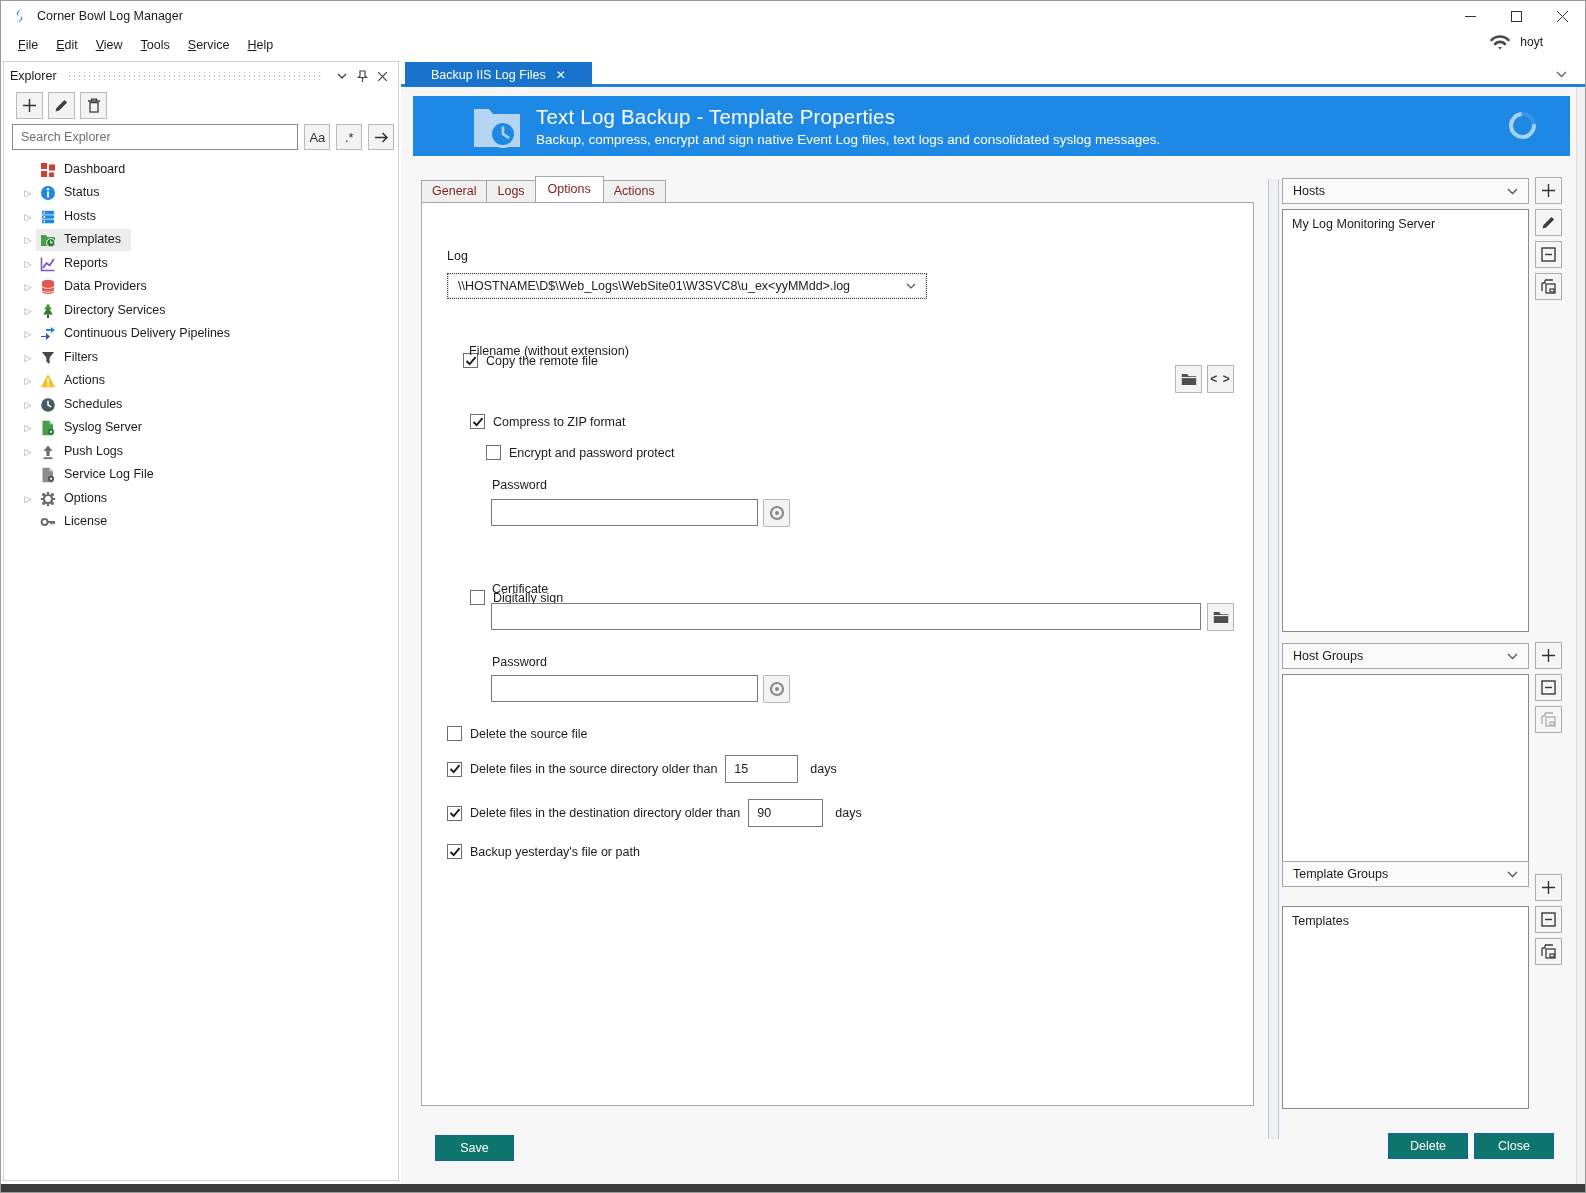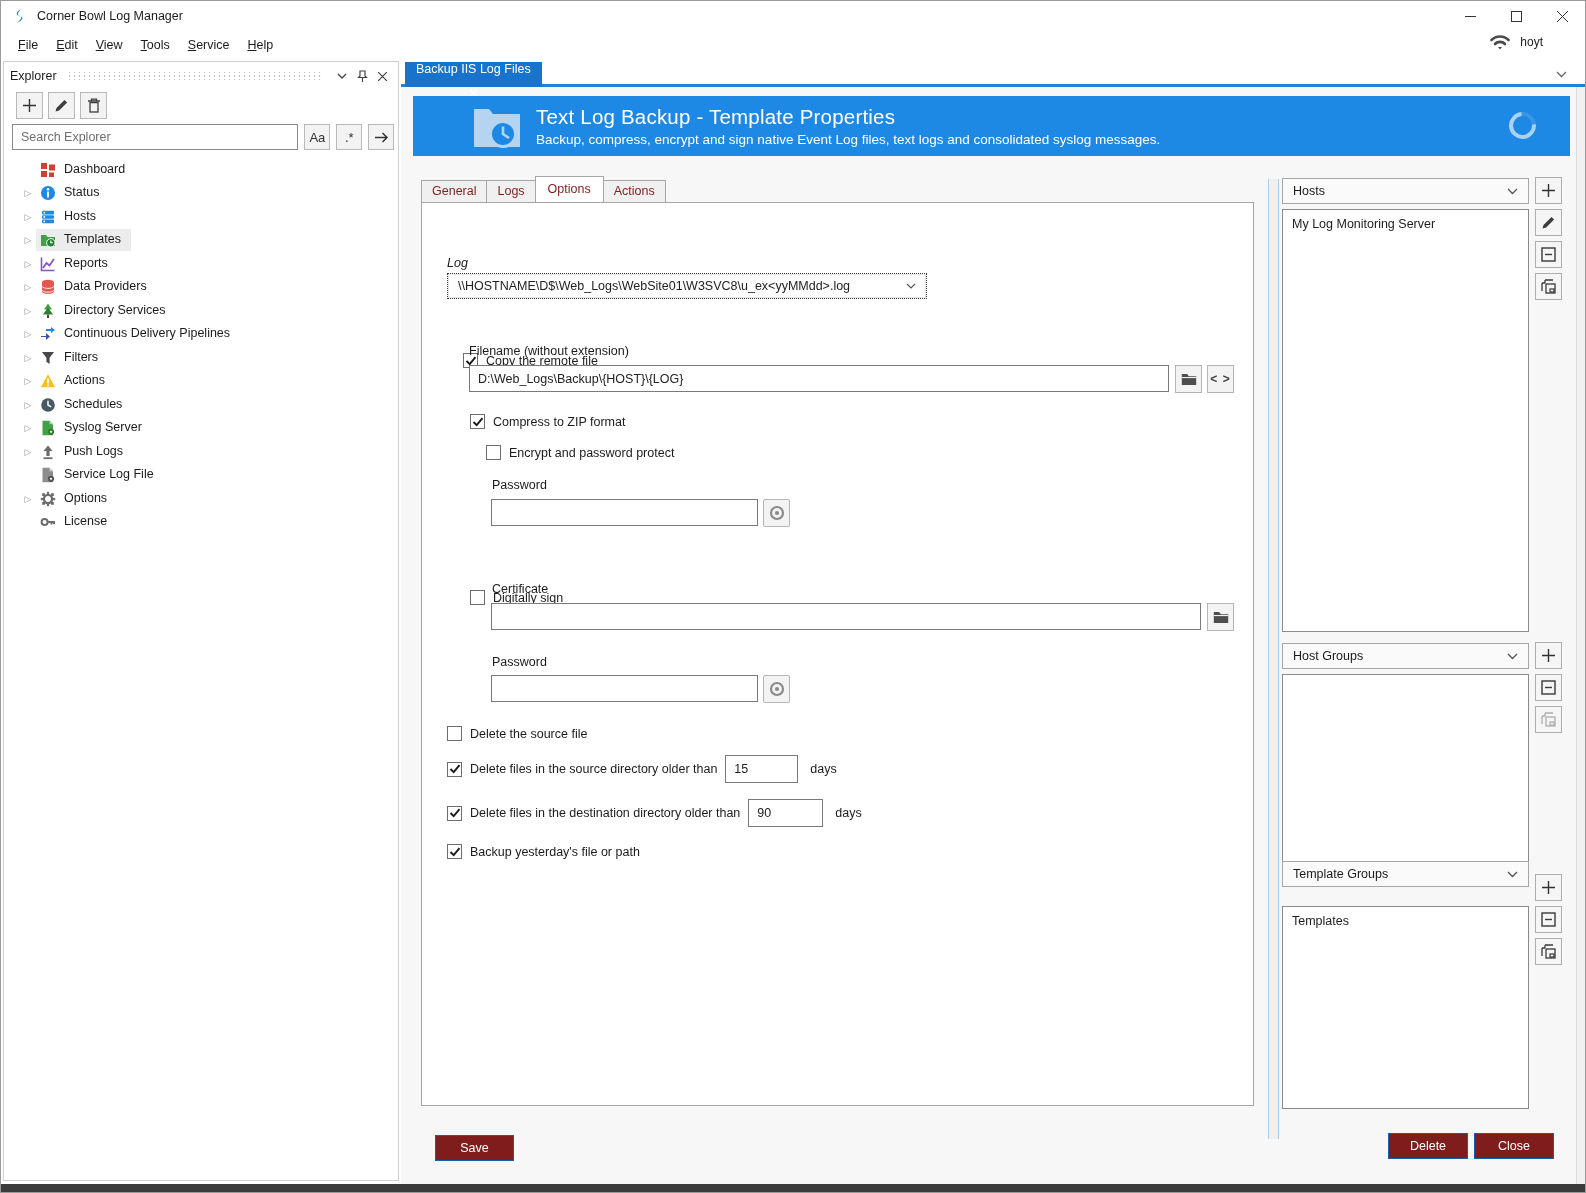--- a/index.html
+++ b/index.html
@@ -38,21 +38,21 @@
   .arr { width:16px; font-size:9px; color:#9a9a9a; text-align:center; }
   .arr.hide { visibility:hidden; }
   .hl { display:flex; align-items:flex-start; gap:8px; padding:3px 10px 3px 4px; }
   .trow.selected .hl { background:#ececec; }
   .ticon { width:16px; height:16px; display:inline-flex; }
   .tlabel { color:#1b1b1b; }
 
   
   .workspace { position:absolute; left:400px; top:60px; right:0; bottom:8px; background:#f7f7f7; }
   .tabstrip { position:absolute; left:0; top:0; right:0; height:26px; background:#fff; border-bottom:3px solid #1d82dc; }
-  .doc-tab { position:absolute; left:4px; top:1px; height:25px; background:#1773cb; color:#fff; display:flex; align-items:center; gap:10px; padding:0 11px; font-size:12.5px;flex-direction:column; }
+  .doc-tab { position:absolute; left:4px; top:1px; height:25px; background:#1773cb; color:#fff; display:flex; align-items:center; gap:10px; padding:0 26px; font-size:12.5px; }
   .doc-tab .x { font-size:12px; }
   .strip-chevron { position:absolute; right:18px; top:6px; color:#666; }
 
   .banner { position:absolute; left:12px; top:35px; width:1157px; height:60px; background:#1e88e5; display:flex; align-items:center;padding-left:41px; }
   .banner-icon { margin-left:18px; width:50px; height:46px; }
   .banner-text { margin-left:14px; color:#fff; }
   .banner-title { font-size:20.5px; font-weight:400; letter-spacing:.2px; }
   .banner-sub { font-size:13.5px; margin-top:3px; font-weight:300; }
   .spinner { position:absolute; right:34px; top:16px; width:27px; height:27px; border-radius:50%; border:4.5px solid rgba(255,255,255,.62); border-top-color:rgba(255,255,255,.12); transform:rotate(40deg); }
 
@@ -66,21 +66,21 @@
   .flabel { position:absolute; color:#1b1b1b; }
   .tinput { position:absolute; height:27px; border:1px solid #7a7a7a; background:#fff; padding:0 8px; font-family:inherit; font-size:12.5px; color:#222; }
   .combo { position:absolute; left:24px; top:48px; width:480px; height:26px; border:1px dotted #3c3c3c; background:#fff; box-shadow:inset 0 0 0 1px #e3e3e3; display:flex; align-items:center; padding:0 10px; }
   .combo .cval { flex:1; white-space:nowrap; overflow:hidden; color:#222; }
   .cbrow { position:absolute; display:flex; align-items:center; gap:8px; }
   .cb { width:15px; height:15px; min-width:15px; border:1px solid #6d6d6d; background:#fff; display:inline-flex; align-items:center; justify-content:center; }
   .cb svg { visibility:hidden; }
   .cb.checked svg { visibility:visible; }
   .sqbtn { position:absolute; width:27px; height:28px; background:#f3f3f3; border:1px solid #b5b5b5; display:flex; align-items:center; justify-content:center; color:#3d3d3d; }
   .codebtn { font-size:12px; font-weight:bold; letter-spacing:1px; }
-  .btn { border:1px solid #1360ab; background:#7f1d1d; color:#fff; font-size:12.5px; display:flex; align-items:center; justify-content:center; font-family:inherit; }
+  .btn { border:1px solid #1360ab; background:#0f766e; color:#fff; font-size:12.5px; display:flex; align-items:center; justify-content:center; font-family:inherit; }
 
   
   .vsplit { position:absolute; left:867px; top:118px; width:11px; bottom:45px; background:#f0f0f0; border-left:1px solid #a8cdec; border-right:1px solid #a8cdec; }
   .rpanel { position:absolute; left:881px; top:116px; width:280px; bottom:0; }
   .rselect { position:absolute; left:0; width:247px; height:26px; background:#fafafa; border:1px solid #a6a6a6; display:flex; align-items:center; padding:0 10px; color:#1b1b1b; }
   .rselect .cval { flex:1; }
   .rlist { position:absolute; left:0; width:247px; background:#fff; border:1px solid #8a8a8a; padding:5px 9px; }
   .rlist .litem { color:#1b1b1b; padding:2px 0; }
   .rbtn { position:absolute; left:253px; width:27px; height:27px; background:#f5f5f5; border:1px solid #adadad; display:flex; align-items:center; justify-content:center; }
   .rbtn.disabled svg { opacity:.38; }
@@ -436,39 +436,38 @@
 
     <div class="tabctl">
       <div class="tabheads">
         <span class="thead">General</span>
         <span class="thead">Logs</span>
         <span class="thead active">Options</span>
         <span class="thead">Actions</span>
       </div>
       <div class="tabpanel">
 
-        <span class="flabel" style="left:25px; top:53px;font-style:italic;">Log</span>
+        <span class="flabel" style="left:25px; top:46px;">Log</span>
         <div class="combo" style="left:25px; top:70px;">
           <span class="cval">\\HOSTNAME\D$\Web_Logs\WebSite01\W3SVC8\u_ex&lt;yyMMdd&gt;.log</span>
           <svg width="10" height="6" viewBox="0 0 10 6">
               <path d="M1 1 l4 4 4-4" stroke="#555" fill="none" stroke-width="1.2"></path>
             </svg>
         </div>
 
         <div class="cbrow" style="left:41px; top:107px;margin-top:43px;">
           <span class="cb checked">
               <svg width="12" height="12" viewBox="0 0 12 12">
                 <path d="M1.5 6 l3.2 3.2 L10.5 2.2" fill="none" stroke="#1b1b1b" stroke-width="1.9"></path>
               </svg>
             </span>
           <span>Copy the remote file</span>
         </div>
 
         <span class="flabel" style="left:47px; top:141px;">Filename (without extension)</span>
-        <input class="tinput" style="left: 47px; top: 162px; width: 700px;" value="D:\Web_Logs\Backup\{HOST}\{LOG}">
         <div class="sqbtn" style="left:753px; top:162px;">
             <svg width="16" height="13" viewBox="0 0 16 13">
               <path d="M0.8 1 h5.4 l1.6 2.2 h7.4 V12 H0.8 Z" fill="#4e4e4e"></path>
               <path d="M0.8 4.6 h14.4" stroke="#fff" stroke-width="1"></path>
             </svg>
           </div>
         <div class="sqbtn codebtn" style="left:785px; top:162px;">&lt; &gt;</div>
 
         <div class="cbrow" style="left:48px; top:211px;">
           <span class="cb checked">

